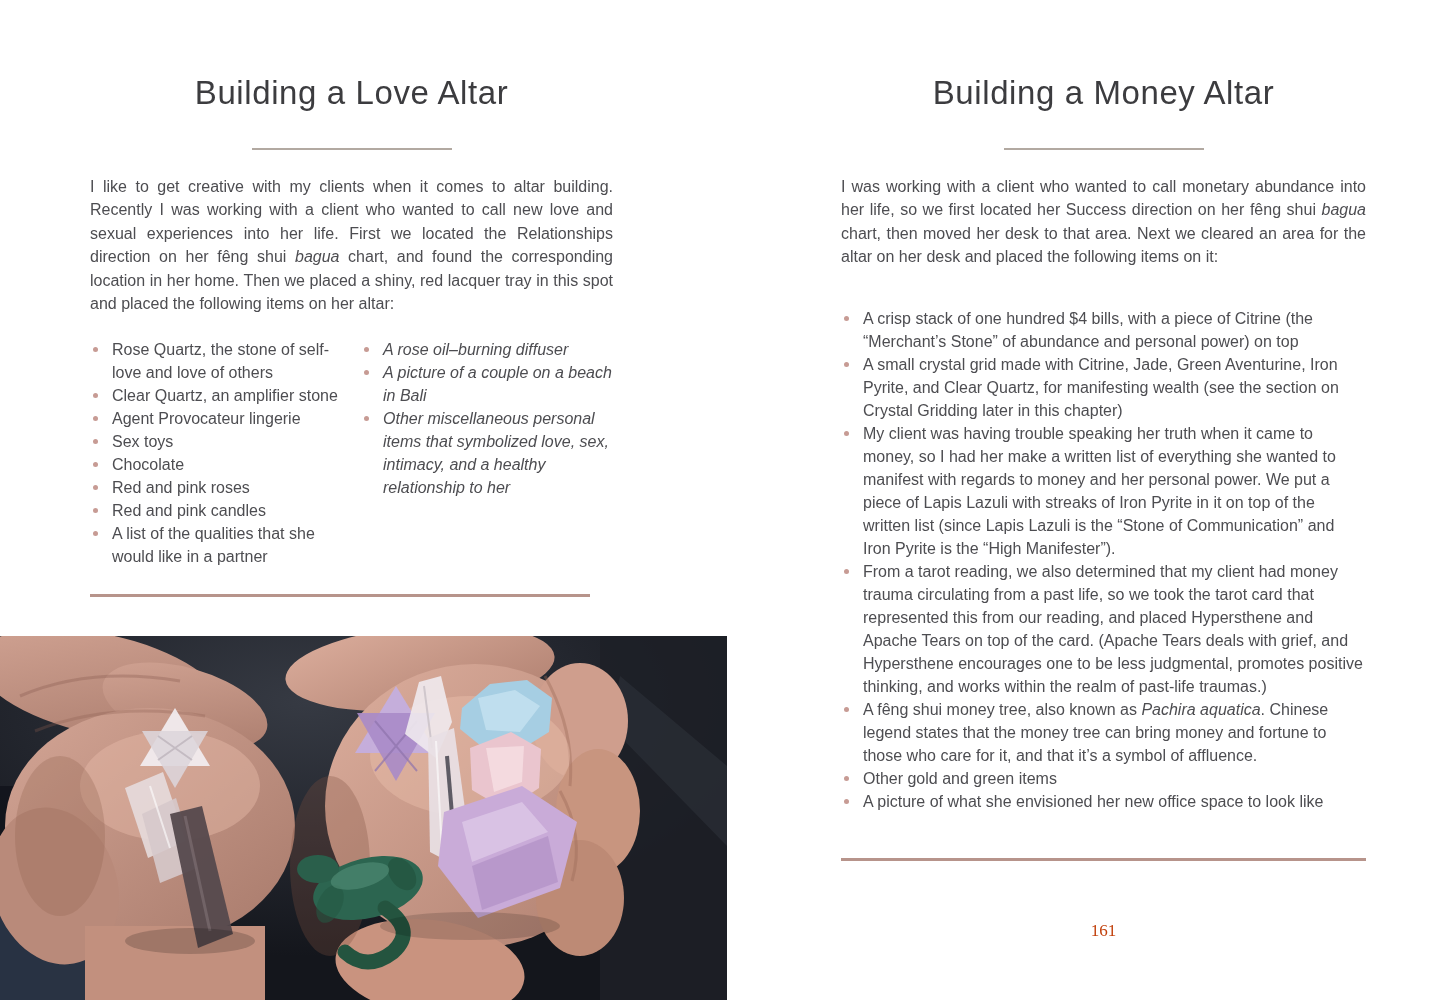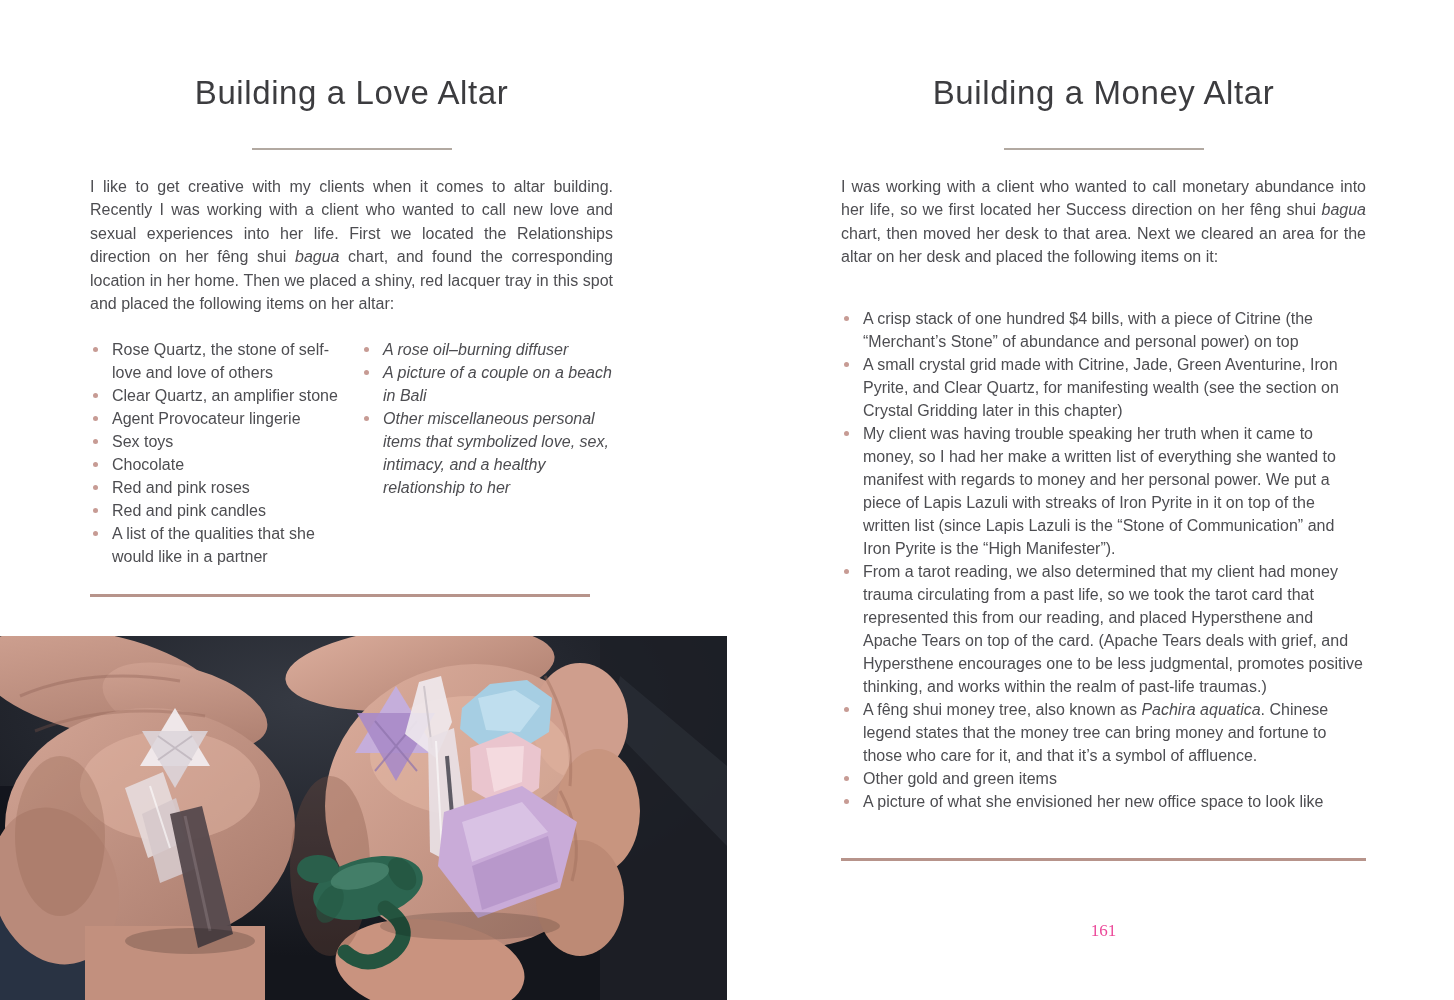--- a/index.html
+++ b/index.html
@@ -60,21 +60,21 @@
     background: var(--accent-rule, #b7948b);
   }
   .section-rule.left-pg  { width: 500px; margin-top: 26px; }
   .section-rule.right-pg { width: 525px; margin-top: 45px; }
 
   .page-number {
     margin-top: 60px;
     text-align: center;
     font-family: "Liberation Serif", serif;
     font-size: 17px;
-    color: #ec4899;
+    color: #c2410c;
   }
 
   .photo {
     position: absolute;
     left: 0; bottom: 0;
     width: 727px; height: 364px;
     overflow: hidden;
   }
   .photo svg { display: block; width: 727px; height: 364px; }
 </style>

